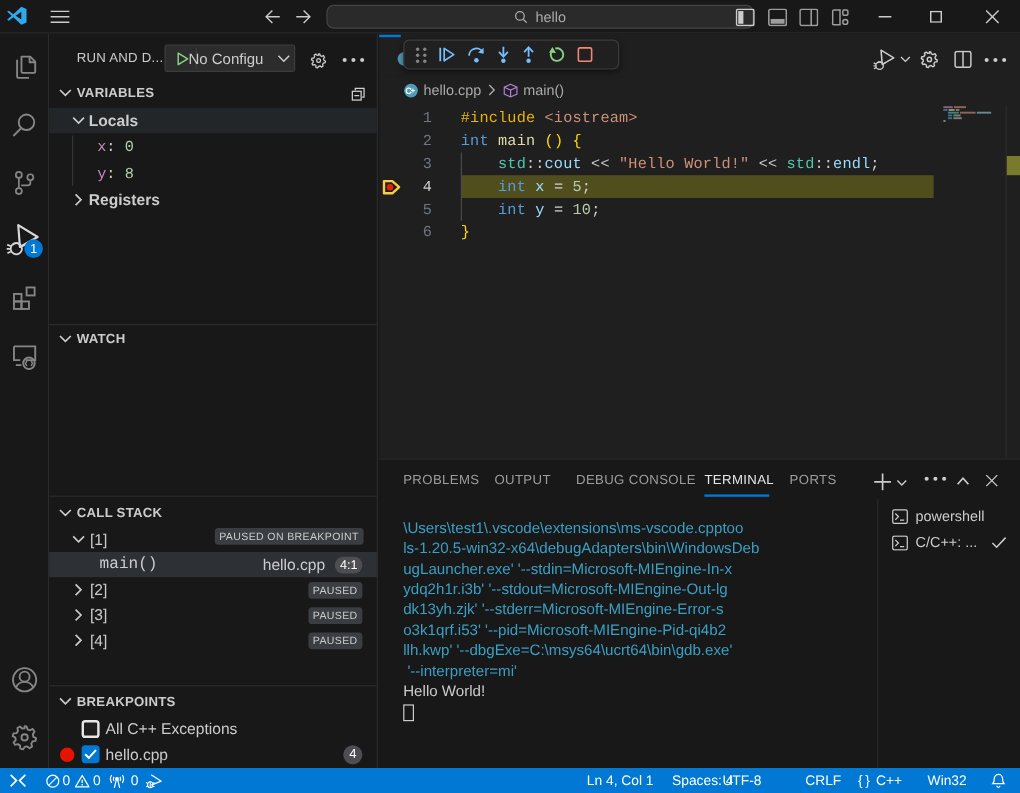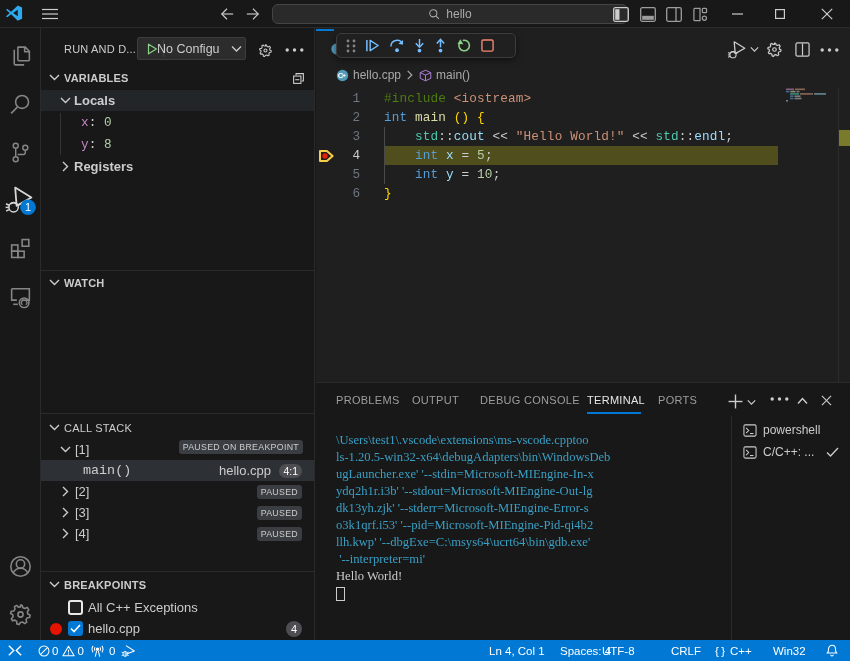--- a/index.html
+++ b/index.html
@@ -28,33 +28,33 @@
 
 
 #editor { left:316px; top:28px; width:534px; height:354px; background:#1f1f1f; }
 #tabstrip { left:316px; top:28px; width:534px; height:35px; background:#181818; }
 #breadcrumbs { left:316px; top:64px; width:534px; height:22px; background:#1f1f1f;
   font-size:12px; color:#a9a9a9; display:flex; align-items:center; }
 .codeline { position:absolute; left:384px; height:19px; line-height:19px; font-size:12.7px;
   font-family:"Liberation Mono", monospace; white-space:pre; color:#cccccc; letter-spacing:0.14px; }
 .lnum { position:absolute; width:44px; text-align:right; height:19px; line-height:19px;
   font-size:12.7px; font-family:"Liberation Mono", monospace; color:#6e7681; left:316px; }
-.kw { color:#569cd6; } .fn { color:#dcdcaa; } .pp { color:#4d7c0f; } .str { color:#ce9178; }
+.kw { color:#569cd6; } .fn { color:#dcdcaa; } .pp { color:#eab308; } .str { color:#ce9178; }
 .ns { color:#4ec9b0; } .vr { color:#9cdcfe; } .num { color:#b5cea8; } .op { color:#cccccc; } .gold { color:#ffd700; }
 
 
 #dbgbar { left:336px; top:33px; width:180px; height:25px; background:#202021;
   border:1px solid #3c3c3c; border-radius:5px; box-shadow:0 2px 6px rgba(0,0,0,0.5);
   display:flex; align-items:center; }
 
 
 #panel { left:316px; top:382px; width:534px; height:258px; background:#181818; border-top:1px solid #2b2b2b; }
 .ptab { position:absolute; top:9px; font-size:11px; color:#9d9d9d; letter-spacing:0.3px; }
 .tline { position:absolute; left:336px; height:17px; line-height:17px; font-size:12.6px;
-  font-family:Liberation Serif, serif; white-space:pre; color:#3a9fc4; }
+  font-family:Liberation Sans, sans-serif; white-space:pre; color:#3a9fc4; }
 .trow { position:absolute; left:732px; width:118px; height:22px; display:flex; align-items:center;
   font-size:12px; color:#cccccc; }
 
 
 #statusbar { left:0; top:640px; width:850px; height:21px; background:#0078d4; color:#ffffff;
   font-size:11.5px; }
 .sbitem { position:absolute; top:640px; height:21px; display:flex; align-items:center; color:#ffffff; white-space:nowrap; font-size:11.5px; }
 </style>
 </head>
 <body>
@@ -257,21 +257,21 @@
   <div class="sep" style="left:41px;top:270px"></div>
   <svg class="abs" style="left:49px;top:278px" width="11" height="9" viewBox="0 0 11 8">
       <polyline points="1,1.5 5.5,6 10,1.5" fill="none" stroke="#cccccc" stroke-width="1.4"></polyline>
     </svg>
   <div class="abs" style="left:64px;top:277px;font-size:11px;font-weight:bold;color:#cccccc;letter-spacing:0.2px">WATCH</div>
 
   <div class="sep" style="left:41px;top:413px"></div>
   <svg class="abs" style="left:49px;top:423px" width="11" height="9" viewBox="0 0 11 8">
       <polyline points="1,1.5 5.5,6 10,1.5" fill="none" stroke="#cccccc" stroke-width="1.4"></polyline>
     </svg>
-  <div class="abs" style="left:64px;top:422px;font-size:11px;font-weight:normal;color:#cccccc;letter-spacing:0.2px">CALL STACK</div>
+  <div class="abs" style="left:64px;top:422px;font-size:11px;font-weight:bold;color:#cccccc;letter-spacing:0.2px">CALL STACK</div>
   <div class="row" style="left:41px;top:439px">
     <svg style="margin-left:19px" width="11" height="9" viewBox="0 0 11 8">
         <polyline points="1,1.5 5.5,6 10,1.5" fill="none" stroke="#cccccc" stroke-width="1.4"></polyline>
       </svg>
     <span style="margin-left:4px">[1]</span>
     <span class="badge" style="position:absolute;right:11px;top:1px">PAUSED ON BREAKPOINT</span>
   </div>
   <div class="row" style="left:41px;top:460px;background:#2d3035">
     <span class="mono" style="margin-left:42px;font-size:13.4px">main()</span>
     <span style="position:absolute;right:43px;color:#cccccc">hello.cpp</span>

